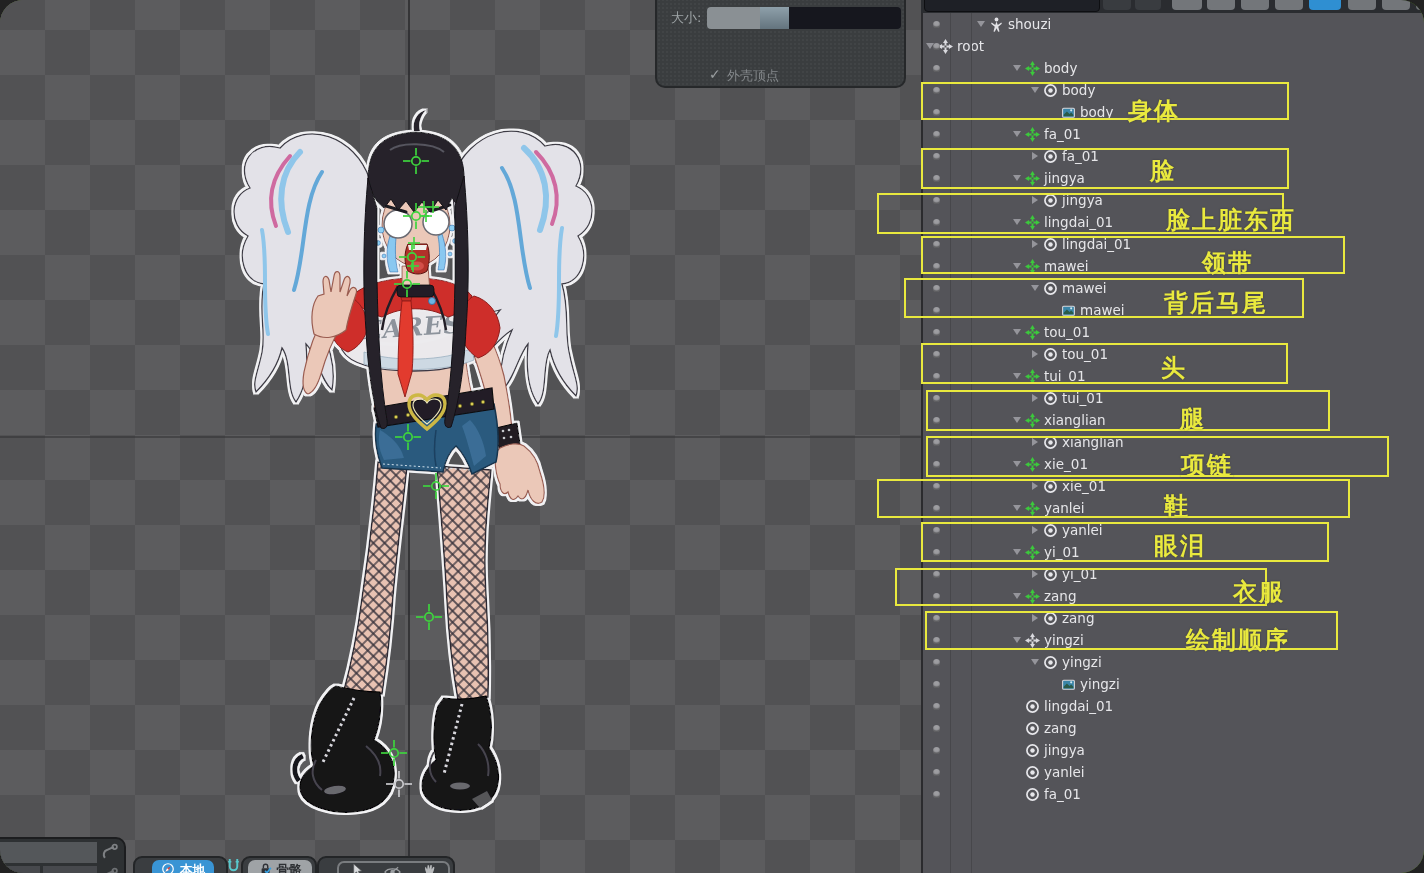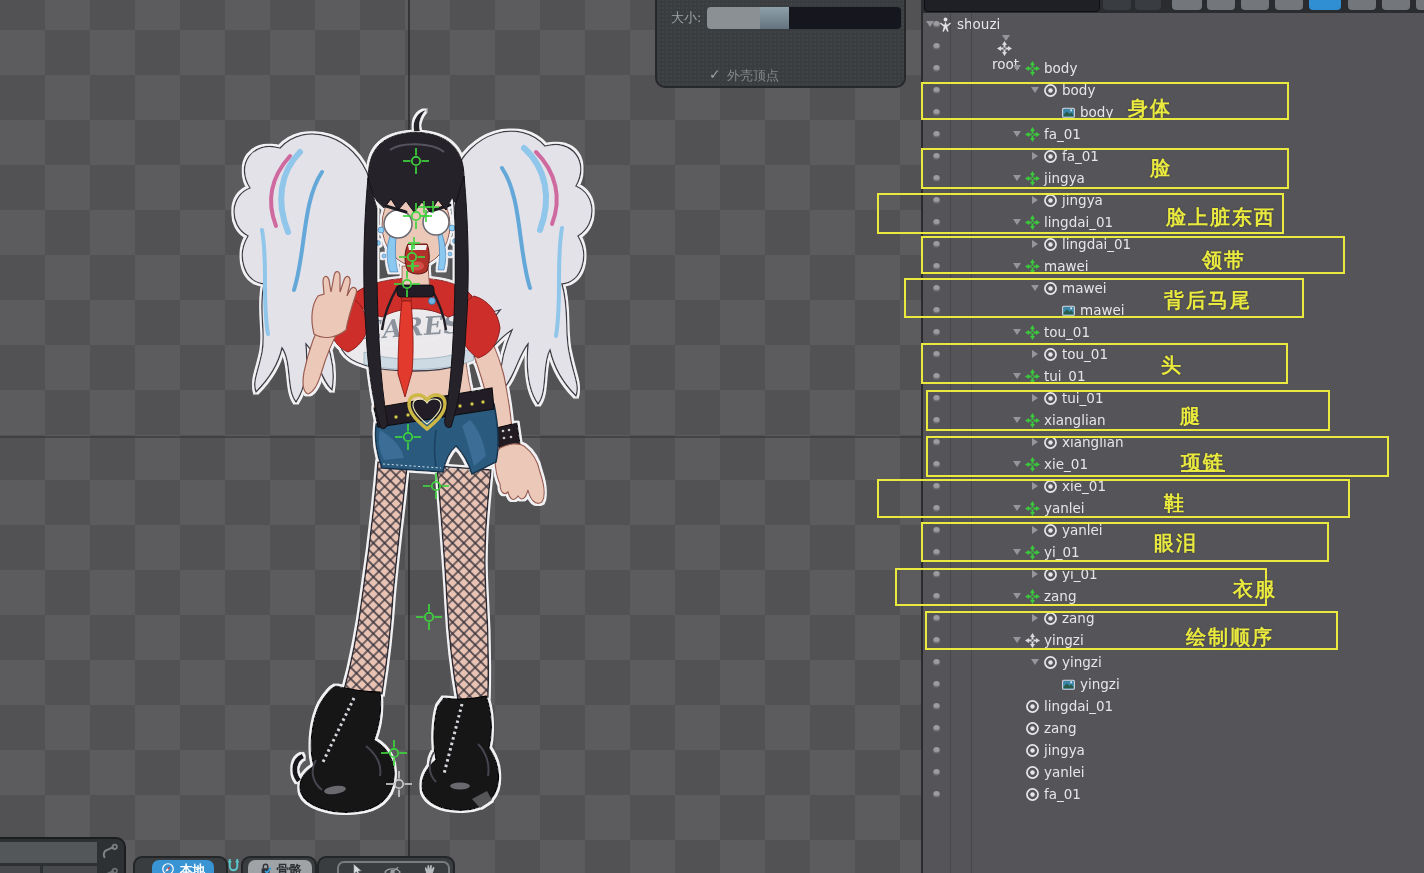--- a/index.html
+++ b/index.html
@@ -1,16 +1,16 @@
 <!DOCTYPE html>
 <html><head>
 <meta charset="utf-8">
 <style>
   html,body{margin:0;padding:0;background:#222;font-family:"DejaVu Sans",sans-serif;}
-  #page{position:relative;width:1424px;height:873px;overflow:hidden;background:#4d7c0f;}
+  #page{position:relative;width:1424px;height:873px;overflow:hidden;background:#4d7c0f;border-radius:23px;}
 
   
   #viewport{position:absolute;left:0;top:0;width:921px;height:873px;
     background-color:#525254;
     background-image:conic-gradient(#5c5c5e 0 90deg,#525254 0 180deg,#5c5c5e 0 270deg,#525254 0);
     background-size:90px 90px;background-position:0 -15px;}
   #charsvg{position:absolute;left:0;top:0;}
 
   
   #fpanel{position:absolute;left:655px;top:-12px;width:251px;height:100px;background:#3a3d3f;
@@ -45,21 +45,21 @@
   .tri{width:14px;display:inline-flex;justify-content:center;align-items:center;flex:none;}
   .tri.down i{width:0;height:0;border-left:4.5px solid transparent;border-right:4.5px solid transparent;border-top:6px solid #95959b;}
   .tri.right i{width:0;height:0;border-top:4.5px solid transparent;border-bottom:4.5px solid transparent;border-left:6px solid #95959b;}
   .ticon{width:15px;height:15px;margin:0 4px 0 1px;display:inline-flex;flex:none;}
   .ticon svg{width:100%;height:100%;}
   .tlabel{font-size:13.5px;color:#e6e6e9;white-space:nowrap;}
 
   
   #annotations{position:absolute;left:0;top:0;width:100%;height:100%;pointer-events:none;z-index:60;}
   .abox{position:absolute;border:2px solid #e9e93e;box-sizing:border-box;}
-  .alabel{position:absolute;color:#e9e93e;font-size:20px;font-weight:bold;letter-spacing:2px;white-space:nowrap;
+  .alabel{position:absolute;color:#e9e93e;font-size:24px;font-weight:bold;letter-spacing:2px;white-space:nowrap;
     text-shadow:0 0 2px rgba(0,0,0,.35);}
 
   
   #blpanel{position:absolute;left:-10px;top:837px;width:136px;height:56px;background:#2e3133;
     border:2px solid #1c1d1f;border-radius:10px;box-sizing:border-box;}
   .blcell{position:absolute;background:#54575a;}
   .blcell2{position:absolute;background:#47494d;}
   .keyicon{position:absolute;width:22px;height:18px;}
 
   
@@ -308,36 +308,36 @@
       <div class="tsbtn" style="left: 388px; width: 32px; background: rgb(47, 143, 210);"></div>
       <div class="tsbtn" style="left: 427px; width: 28px; background: rgb(115, 118, 122);"></div>
       <div class="tsbtn" style="left: 461px; width: 28px; background: rgb(115, 118, 122);"></div>
       <div class="tsbtn" style="left: 495px; width: 14px; background: rgb(115, 118, 122);"></div>
     </div>
 
   <div id="hierarchy">
     <div id="hrows">
         <div class="trow">
           <span class="vdot"></span>
-          <span class="tcontent" style="">
+          <span class="tcontent" style="padding-left: 51px;">
             <span class="tri down">
               <i></i>
             </span>
             <span class="ticon">
               <svg viewBox="0 0 14 14">
                 <circle cx="7" cy="2.3" r="1.8" fill="#e2e2e6"></circle>
                 <path d="M7 4.2 L8.2 7.5 L11.5 5.2 L12 6.3 L8.6 9 L9.8 13.5 L8.6 13.8 L7 10.6 L5.4 13.8 L4.2 13.5 L5.4 9 L2 6.3 L2.5 5.2 L5.8 7.5 Z" fill="#e2e2e6"></path>
               </svg>
             </span>
             <span class="tlabel">shouzi</span>
           </span>
         </div>
         <div class="trow">
           <span class="vdot"></span>
-          <span class="tcontent" style="padding-left: 69px; flex-direction: column;">
+          <span class="tcontent" style="">
             <span class="tri down">
               <i></i>
             </span>
             <span class="ticon">
               <svg viewBox="0 0 14 14">
                 <path d="M7 0 L9.3 3.8 L7.9 3.8 L7.9 6.1 L6.1 6.1 L6.1 3.8 L4.7 3.8 Z M7 14 L9.3 10.2 L7.9 10.2 L7.9 7.9 L6.1 7.9 L6.1 10.2 L4.7 10.2 Z M0 7 L3.8 4.7 L3.8 6.1 L6.1 6.1 L6.1 7.9 L3.8 7.9 L3.8 9.3 Z M14 7 L10.2 4.7 L10.2 6.1 L7.9 6.1 L7.9 7.9 L10.2 7.9 L10.2 9.3 Z" fill="#d9d9de"></path>
               </svg>
             </span>
             <span class="tlabel">root</span>
           </span>

